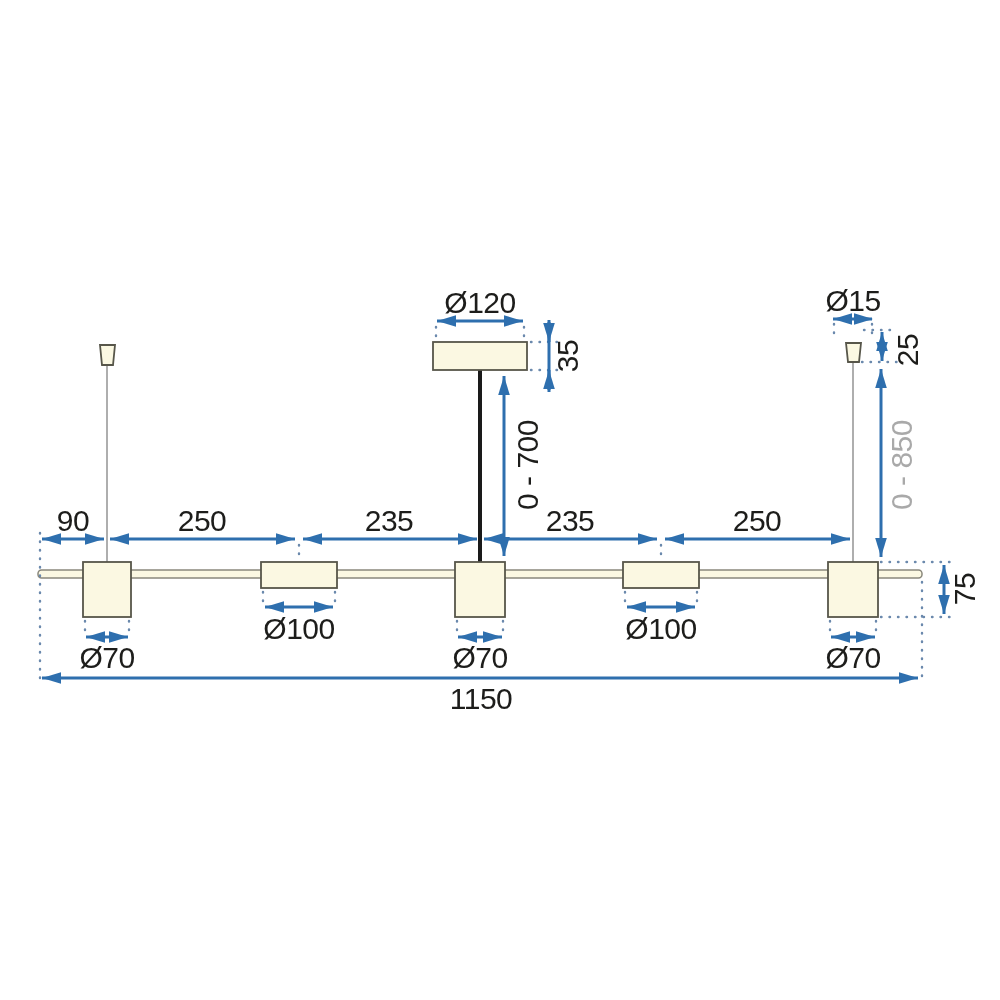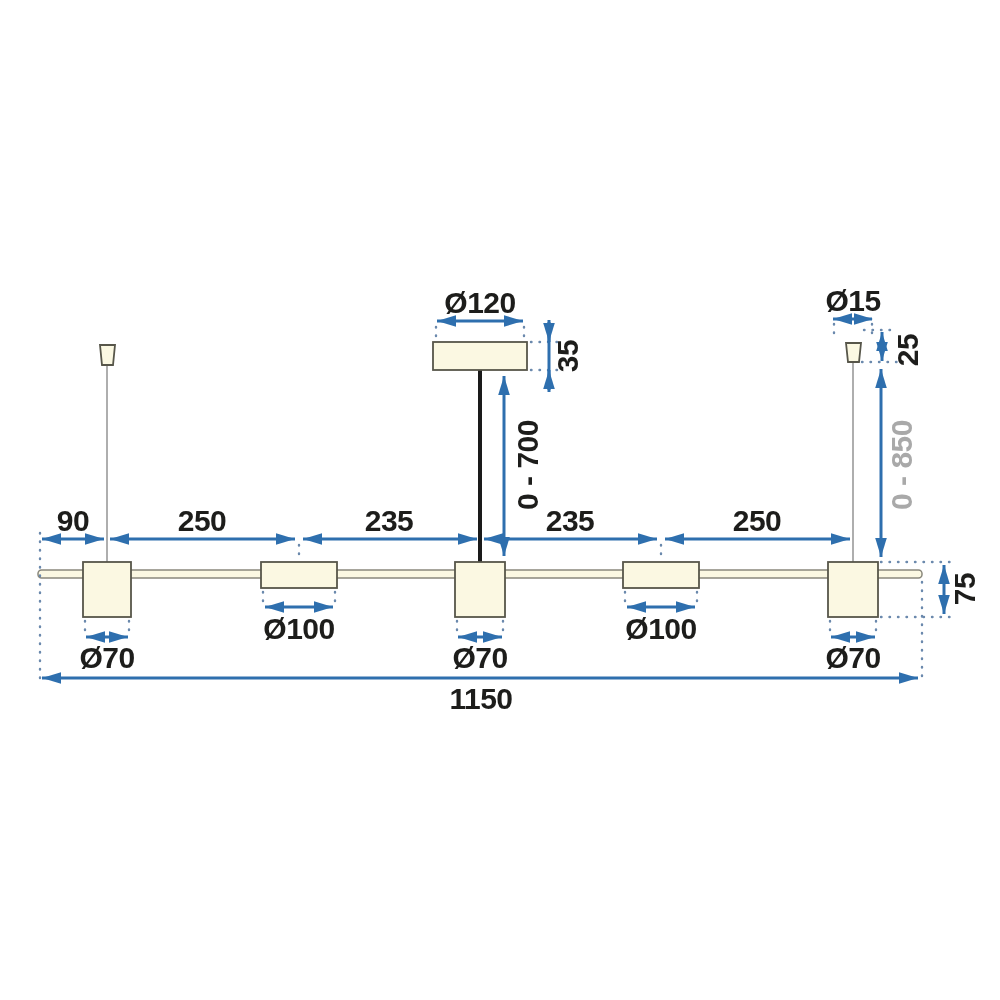--- a/index.html
+++ b/index.html
@@ -1,17 +1,17 @@
 <!DOCTYPE html>
 <html style="--dim: #2e6fae; --ext: #6b89ad; --outline: #57564a; --part_fill: #fbf8e2; --bar_outline: #8a887c; --wire: #9a9a9a; --rod: #1a1a1a; --text: #1d1d1b; --text_muted: #a9a9a9; --background: #ffffff;"><head>
 <meta charset="utf-8">
 <style>
   html,body{margin:0;padding:0;background:#fff;}
   .stage{position:relative;width:1000px;height:1000px;background:var(--background,#ffffff);
-         font-family:"Liberation Sans",sans-serif;font-weight:bold;}
+         font-family:"Liberation Sans",sans-serif;}
   svg{display:block;}
   
   .dim{stroke:var(--dim,#2e6fae);stroke-width:3;fill:none;}
   .dim-dash{stroke:var(--dim,#2e6fae);stroke-width:3;fill:none;stroke-dasharray:9 6;}
   .ah{fill:var(--dim,#2e6fae);}
   
   .ext{stroke:var(--ext,#6b89ad);stroke-width:2.4;fill:none;stroke-dasharray:0.5 8;stroke-linecap:round;}
   
   .part{fill:var(--part_fill,#fbf8e2);stroke:var(--outline,#57564a);stroke-width:1.8;}
   .bar{fill:var(--part_fill,#fbf8e2);stroke:var(--bar_outline,#8a887c);stroke-width:1.5;}

